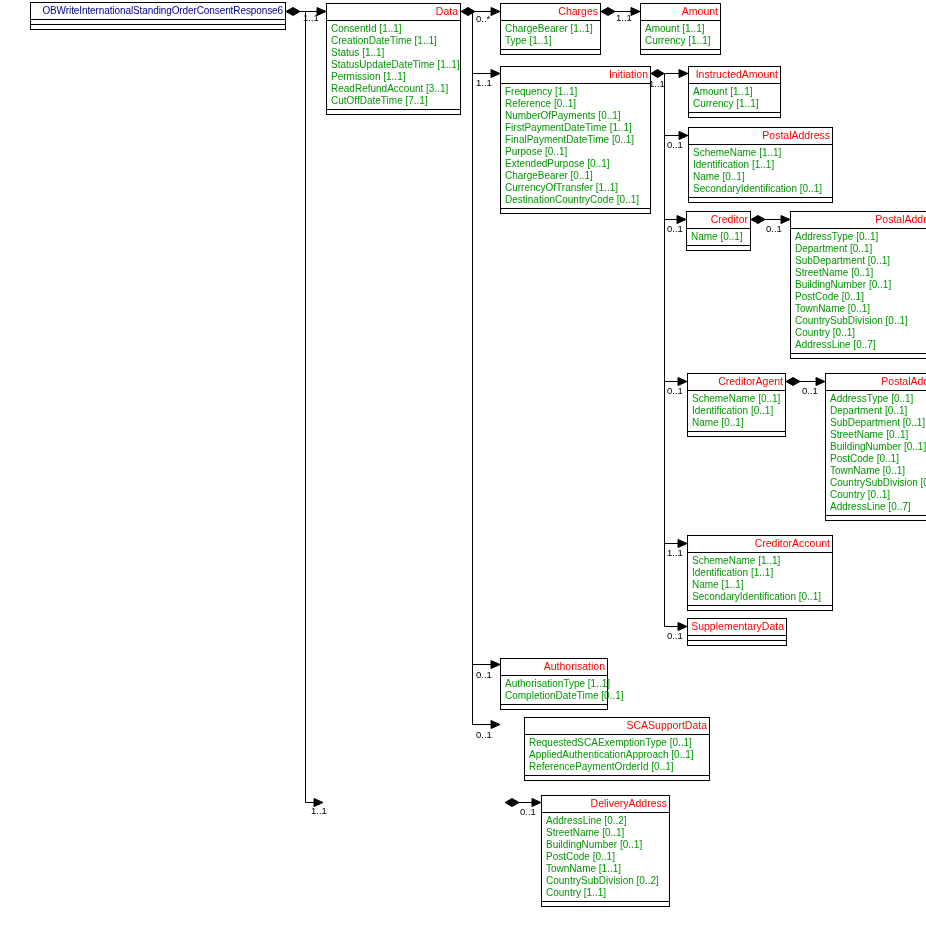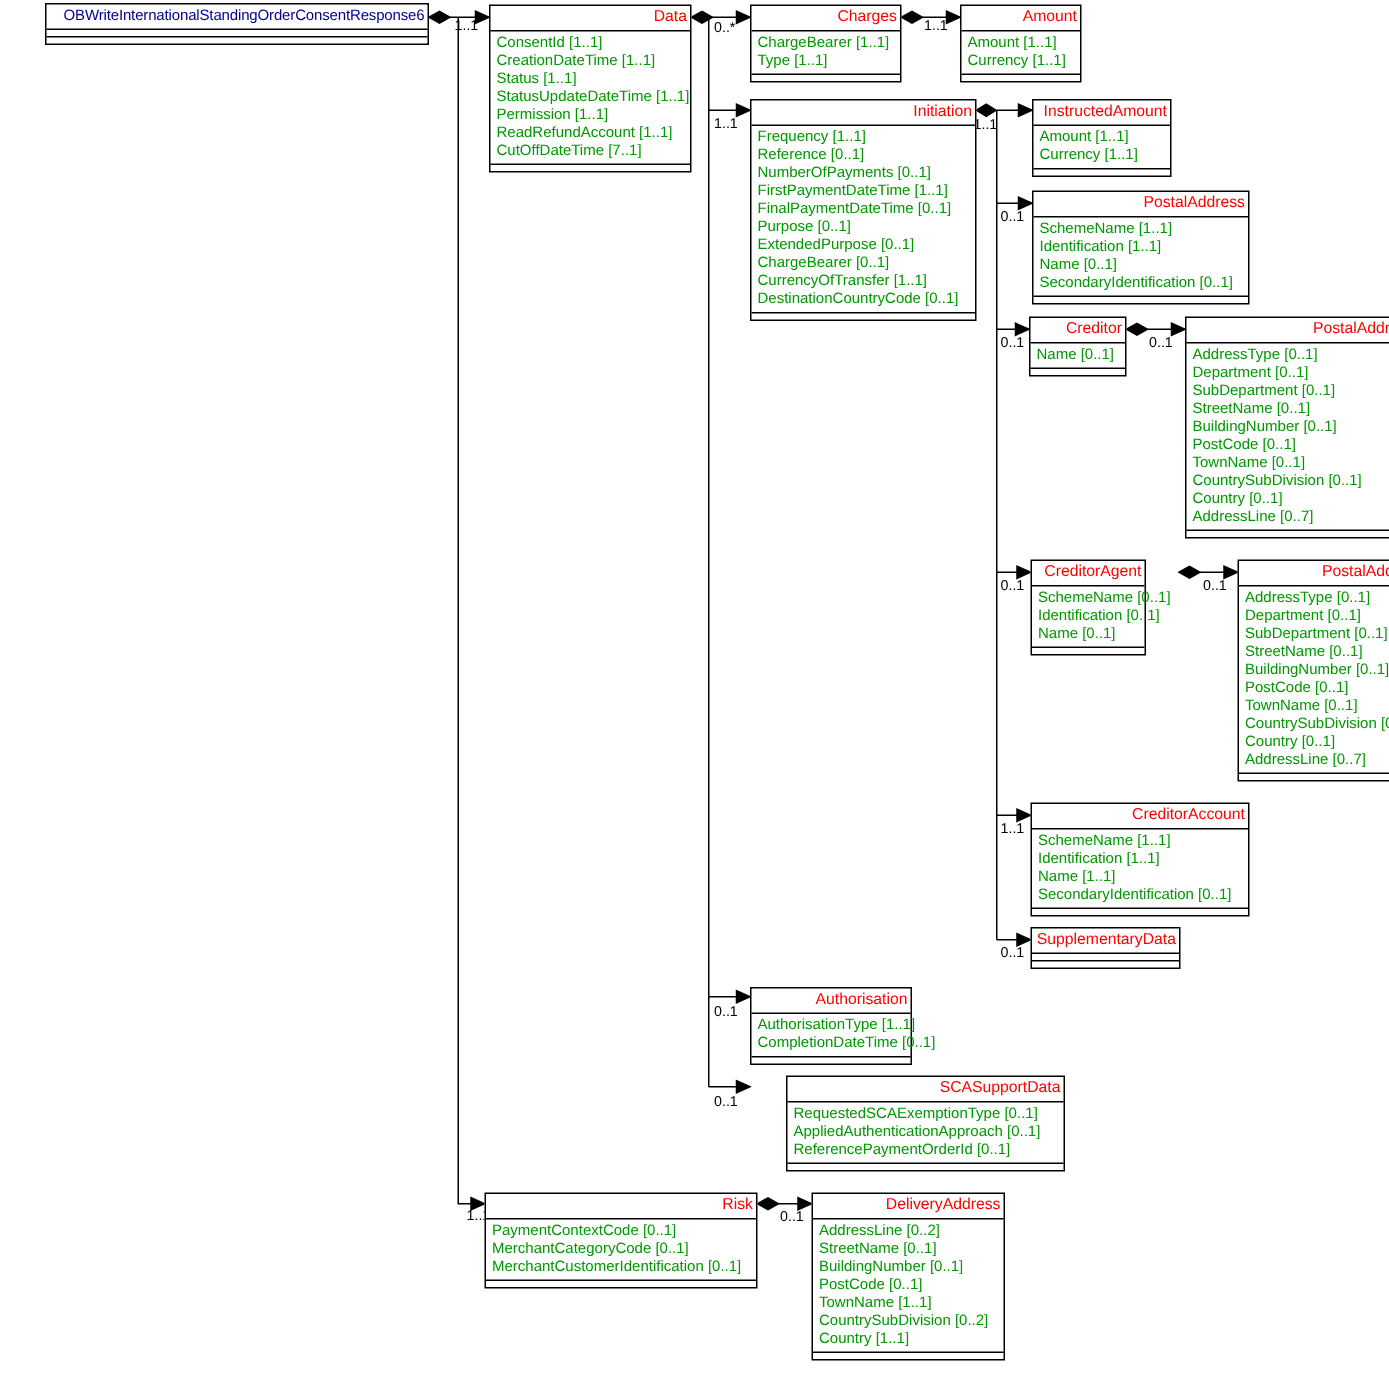--- a/index.html
+++ b/index.html
@@ -104,21 +104,21 @@
   </div>
 
   <div class="uml" style="left:298px;top:3px;width:135px">
     <div class="t">Data</div>
     <div class="a">
         <div class="attr">ConsentId [1..1]</div>
         <div class="attr">CreationDateTime [1..1]</div>
         <div class="attr">Status [1..1]</div>
         <div class="attr">StatusUpdateDateTime [1..1]</div>
         <div class="attr">Permission [1..1]</div>
-        <div class="attr">ReadRefundAccount [1..1]</div>
+        <div class="attr">ReadRefundAccount [3..1]</div>
         <div class="attr">CutOffDateTime [7..1]</div>
       </div>
     <div class="o"></div>
   </div>
 
   <div class="uml" style="left:472px;top:3px;width:101px">
     <div class="t">Charges</div>
     <div class="a">
         <div class="attr">ChargeBearer [1..1]</div>
         <div class="attr">Type [1..1]</div>
@@ -190,21 +190,21 @@
         <div class="attr">BuildingNumber [0..1]</div>
         <div class="attr">PostCode [0..1]</div>
         <div class="attr">TownName [0..1]</div>
         <div class="attr">CountrySubDivision [0..1]</div>
         <div class="attr">Country [0..1]</div>
         <div class="attr">AddressLine [0..7]</div>
       </div>
     <div class="o"></div>
   </div>
 
-  <div class="uml" style="left:659px;top:373px;width:77px">
+  <div class="uml" style="left:659px;top:373px;width:99px">
     <div class="t">CreditorAgent</div>
     <div class="a">
         <div class="attr">SchemeName [0..1]</div>
         <div class="attr">Identification [0..1]</div>
         <div class="attr">Name [0..1]</div>
       </div>
     <div class="o"></div>
   </div>
 
   <div class="uml" style="left:797px;top:373px;width:127px">
@@ -253,29 +253,20 @@
   <div class="uml" style="left:496px;top:717px;width:186px">
     <div class="t">SCASupportData</div>
     <div class="a">
         <div class="attr">RequestedSCAExemptionType [0..1]</div>
         <div class="attr">AppliedAuthenticationApproach [0..1]</div>
         <div class="attr">ReferencePaymentOrderId [0..1]</div>
       </div>
     <div class="o"></div>
   </div>
 
-  <div class="uml" style="left:295px;top:795px;width:182px">
-    <div class="t">Risk</div>
-    <div class="a">
-        <div class="attr">PaymentContextCode [0..1]</div>
-        <div class="attr">MerchantCategoryCode [0..1]</div>
-        <div class="attr">MerchantCustomerIdentification [0..1]</div>
-      </div>
-    <div class="o"></div>
-  </div>
 
   <div class="uml" style="left:513px;top:795px;width:129px">
     <div class="t">DeliveryAddress</div>
     <div class="a">
         <div class="attr">AddressLine [0..2]</div>
         <div class="attr">StreetName [0..1]</div>
         <div class="attr">BuildingNumber [0..1]</div>
         <div class="attr">PostCode [0..1]</div>
         <div class="attr">TownName [1..1]</div>
         <div class="attr">CountrySubDivision [0..2]</div>

